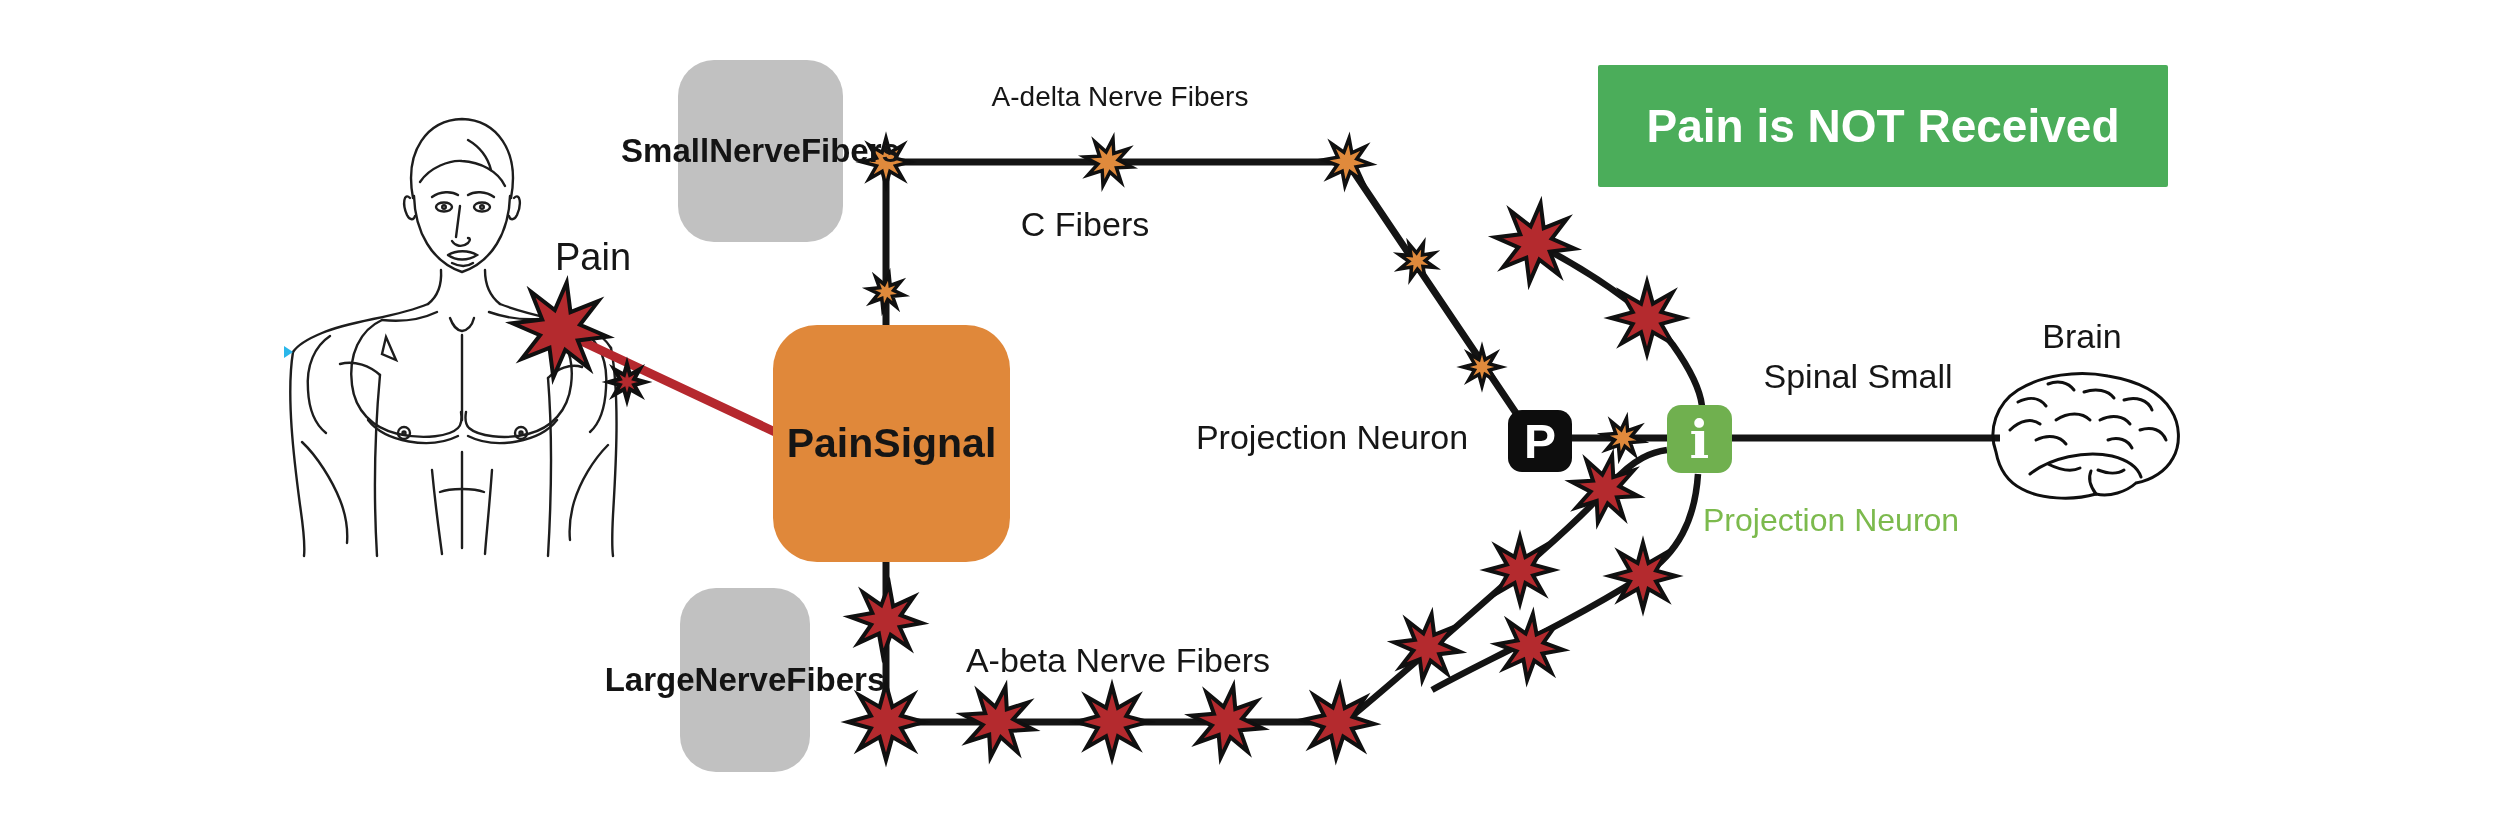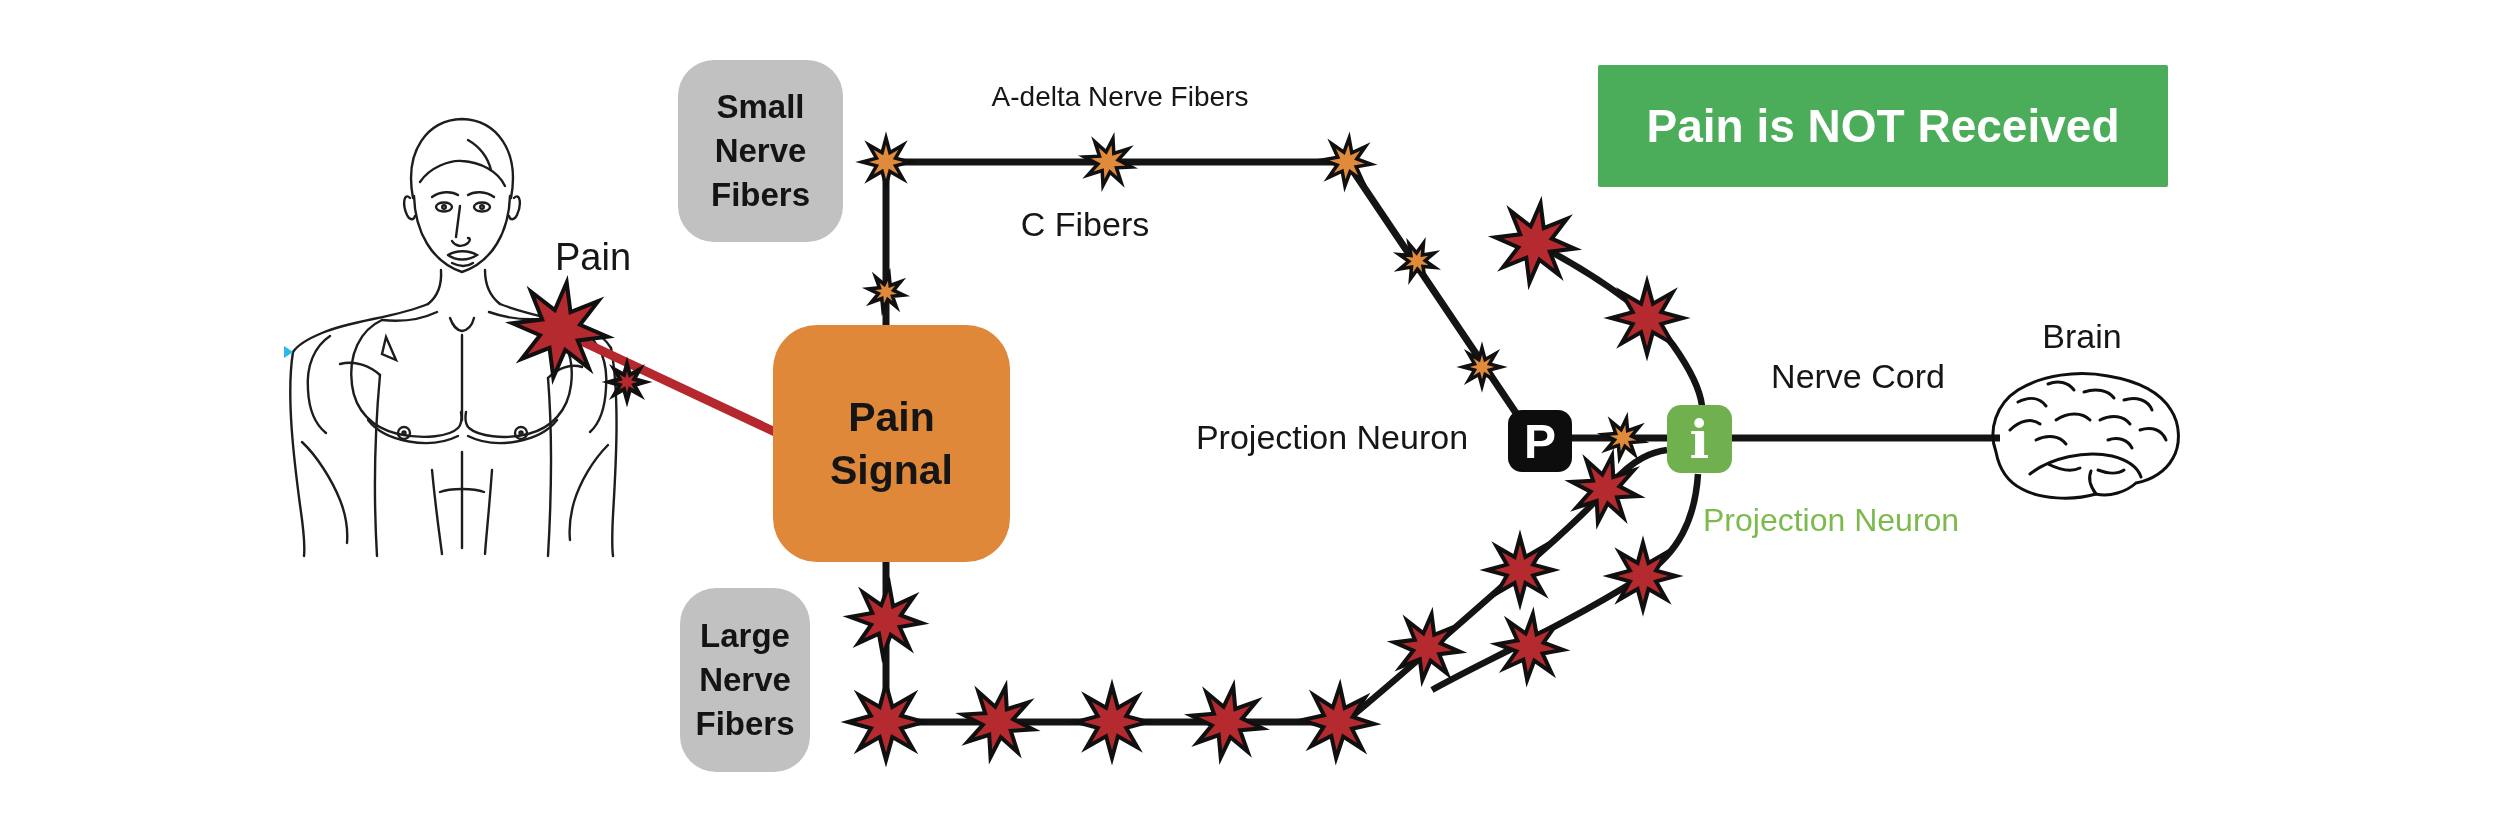--- a/index.html
+++ b/index.html
@@ -2,21 +2,21 @@
 <html style="--star_red: #b42a2e; --star_orange: #e08a3c; --box_orange: #e0883a; --box_gray: #c1c1c1; --banner_green: #4bad5a; --node_green: #70b04f; --inhibitory_text_green: #7cba4d; --annotation_blue: #1e8ec8; --signal_red: #b5282e; --line_black: #141414; --cursor_blue: #2ab7ea;"><head>
 <meta charset="utf-8">
 <style>
   html,body{margin:0;padding:0;background:#ffffff;}
   #stage{position:relative;width:2500px;height:831px;background:#fff;overflow:hidden;
          font-family:"Liberation Sans",sans-serif;color:#161616;}
   #vec{position:absolute;left:0;top:0;z-index:1;}
   .lbl{position:absolute;z-index:3;white-space:nowrap;font-weight:500;color:#161616;}
   .ctr{transform:translate(-50%,-50%);text-align:center;}
   .vctr{transform:translateY(-50%);}
-  .box{position:absolute;z-index:2;display:flex;flex-direction:column;
+  .box{position:absolute;z-index:2;display:flex;
        align-items:center;justify-content:center;text-align:center;font-weight:700;color:#141414;}
   .graybox{background:var(--box_gray);border-radius:36px;font-size:33px;line-height:44px;}
   .orangebox{background:var(--box_orange);border-radius:44px;font-size:41px;line-height:53px;color:#151515;}
   .banner{background:var(--banner_green);border-radius:2px;color:#fff;font-size:46px;font-weight:600;}
   .pnode{background:#0d0d0d;border-radius:14px;color:#fff;font-size:48px;font-weight:700;}
   .inode{background:var(--node_green);border-radius:14px;color:#fff;font-size:52px;font-weight:700;
          font-family:"DejaVu Serif",serif;}
   .blk{stroke:var(--line_black);stroke-width:7;fill:none;stroke-linejoin:round;}
   .arc{stroke:var(--line_black);stroke-width:6.5;fill:none;}
   .redline{stroke:var(--signal_red);stroke-width:9;fill:none;stroke-linecap:round;}
@@ -168,23 +168,24 @@
   <div class="box inode" style="left:1667px;top:405px;width:65px;height:68px;">
     <div>i</div>
   </div>
 
   <div class="lbl ctr" style="left:593px;top:257px;font-size:38px;">Pain</div>
 
   <div class="lbl ctr" style="left:1120px;top:97px;font-size:28px;">A-delta Nerve Fibers</div>
 
   <div class="lbl ctr" style="left:1085px;top:224px;font-size:34px;text-align:right;">C Fibers</div>
 
+  <div class="lbl ctr" style="left:1118px;top:660px;font-size:34px;">A-beta Nerve Fibers</div>
 
   <div class="lbl ctr" style="left:1332px;top:437px;font-size:34px;">Projection Neuron</div>
 
-  <div class="lbl ctr" style="left:1858px;top:376px;font-size:34px;">Nerve Cord</div>
+  <div class="lbl ctr" style="left:1858px;top:376px;font-size:34px;">Spinal Small</div>
 
   <div class="lbl ctr" style="left:2082px;top:336px;font-size:34px;">Brain</div>
 
   <div class="lbl vctr greenlbl" style="left:1703px;top:520px;font-size:32px;">Projection Neuron</div>
 
 
 </div>
 
 </body></html>

